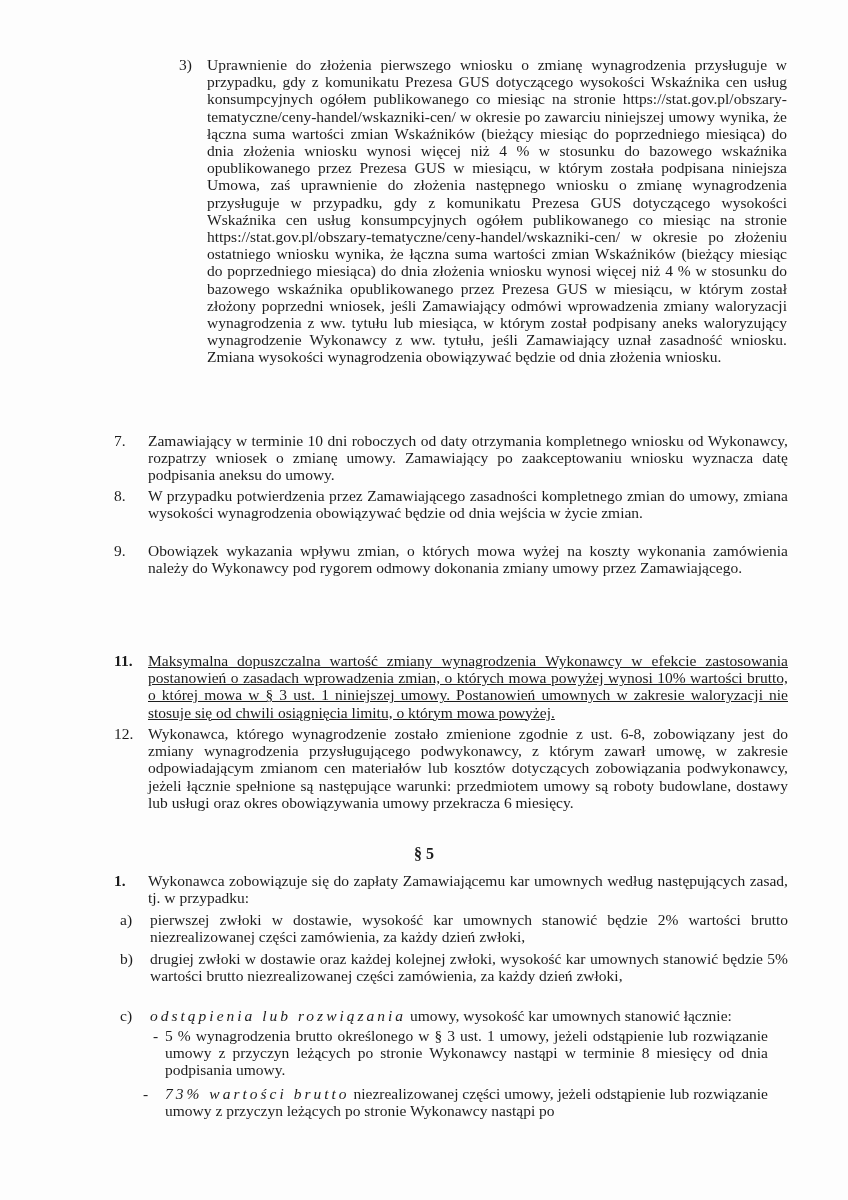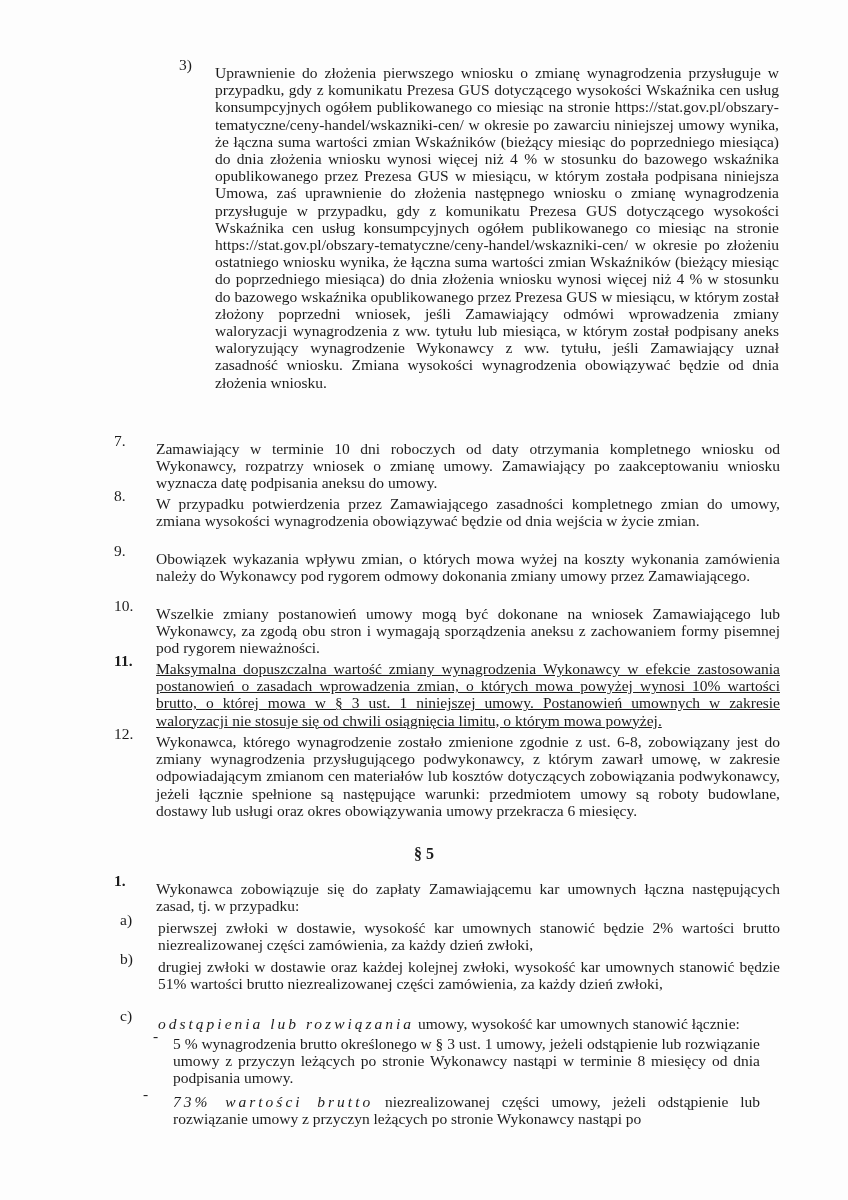--- a/index.html
+++ b/index.html
@@ -2,21 +2,21 @@
 <html><head>
 <meta charset="utf-8">
 <style>
   html, body { margin:0; padding:0; background:#fff; }
   body { width:848px; height:1200px; position:relative; overflow:hidden;
          font-family: "Liberation Serif", "DejaVu Serif", serif; color:#1c1c1c;
          font-size:15.5px; }
   .page { position:absolute; left:0; top:0; width:848px; height:1200px; background:#fdfdfd; }
   .blk { position:absolute; line-height:17.2px; text-align:justify; }
   .blk .marker { position:absolute; }
-  .p { margin:8px; }
+  .p { margin:0; }
   .sub3 { left:207px; top:56px; width:580px; }
   .sub3 .marker { left:-28px; top:0; }
   .num { left:148px; width:640px; }
   .num .marker { left:-34px; top:0; }
   .bold { font-weight:bold; }
   .sect { position:absolute; left:0; width:848px; text-align:center; top:845px; font-weight:bold; font-size:16px; }
   .alpha { left:150px; width:638px; }
   .alpha .marker { left:-30px; top:0; }
   .spaced { letter-spacing:3px;font-style:italic; }
   .dash { left:150px; width:618px; }
@@ -42,50 +42,46 @@
   <div class="blk num" style="top:487px;">
     <span class="marker">8.</span>
     <p class="p">W przypadku potwierdzenia przez Zamawiającego zasadności kompletnego zmian do umowy, zmiana wysokości wynagrodzenia obowiązywać będzie od dnia wejścia w życie zmian.</p>
   </div>
 
   <div class="blk num" style="top:542px;">
     <span class="marker">9.</span>
     <p class="p">Obowiązek wykazania wpływu zmian, o których mowa wyżej na koszty wykonania zamówienia należy do Wykonawcy pod rygorem odmowy dokonania zmiany umowy przez Zamawiającego.</p>
   </div>
 
-  <div class="blk num" style="top:597px;">
-    <span class="marker">10.</span>
-    <p class="p">Wszelkie zmiany postanowień umowy mogą być dokonane na wniosek Zamawiającego lub Wykonawcy, za zgodą obu stron i wymagają sporządzenia aneksu z zachowaniem formy pisemnej pod rygorem nieważności.</p>
-  </div>
 
   <div class="blk num" style="top:652px;text-decoration:underline;">
     <span class="marker bold">11.</span>
     <p class="p">Maksymalna dopuszczalna wartość zmiany wynagrodzenia Wykonawcy w efekcie zastosowania postanowień o zasadach wprowadzenia zmian, o których mowa powyżej wynosi 10% wartości brutto, o której mowa w § 3 ust. 1 niniejszej umowy. Postanowień umownych w zakresie waloryzacji nie stosuje się od chwili osiągnięcia limitu, o którym mowa powyżej.</p>
   </div>
 
   <div class="blk num" style="top:725px;">
     <span class="marker">12.</span>
     <p class="p">Wykonawca, którego wynagrodzenie zostało zmienione zgodnie z ust. 6-8, zobowiązany jest do zmiany wynagrodzenia przysługującego podwykonawcy, z którym zawarł umowę, w zakresie odpowiadającym zmianom cen materiałów lub kosztów dotyczących zobowiązania podwykonawcy, jeżeli łącznie spełnione są następujące warunki: przedmiotem umowy są roboty budowlane, dostawy lub usługi oraz okres obowiązywania umowy przekracza 6 miesięcy.</p>
   </div>
 
   <div class="sect">§ 5</div>
 
   <div class="blk num" style="top:872px;">
     <span class="marker bold">1.</span>
-    <p class="p">Wykonawca zobowiązuje się do zapłaty Zamawiającemu kar umownych łączna następujących zasad, tj. w przypadku:</p>
+    <p class="p">Wykonawca zobowiązuje się do zapłaty Zamawiającemu kar umownych według następujących zasad, tj. w przypadku:</p>
   </div>
 
   <div class="blk alpha" style="top:911px;">
     <span class="marker">a)</span>
     <p class="p">pierwszej zwłoki w dostawie, wysokość kar umownych stanowić będzie 2% wartości brutto niezrealizowanej części zamówienia, za każdy dzień zwłoki,</p>
   </div>
 
   <div class="blk alpha" style="top:950px;">
     <span class="marker">b)</span>
-    <p class="p">drugiej zwłoki w dostawie oraz każdej kolejnej zwłoki, wysokość kar umownych stanowić będzie 51% wartości brutto niezrealizowanej części zamówienia, za każdy dzień zwłoki,</p>
+    <p class="p">drugiej zwłoki w dostawie oraz każdej kolejnej zwłoki, wysokość kar umownych stanowić będzie 5% wartości brutto niezrealizowanej części zamówienia, za każdy dzień zwłoki,</p>
   </div>
 
   <div class="blk alpha" style="top:1007px;">
     <span class="marker">c)</span>
     <p class="p"><span class="spaced">odstąpienia lub rozwiązania</span><span> umowy, wysokość kar umownych stanowić łącznie:</span></p>
   </div>
 
   <div class="blk dash" style="top:1027px; left:165px; width:603px;">
     <span class="marker">-</span>
     <p class="p">5 % wynagrodzenia brutto określonego w § 3 ust. 1 umowy, jeżeli odstąpienie lub rozwiązanie umowy z przyczyn leżących po stronie Wykonawcy nastąpi w terminie 8 miesięcy od dnia podpisania umowy.</p>

